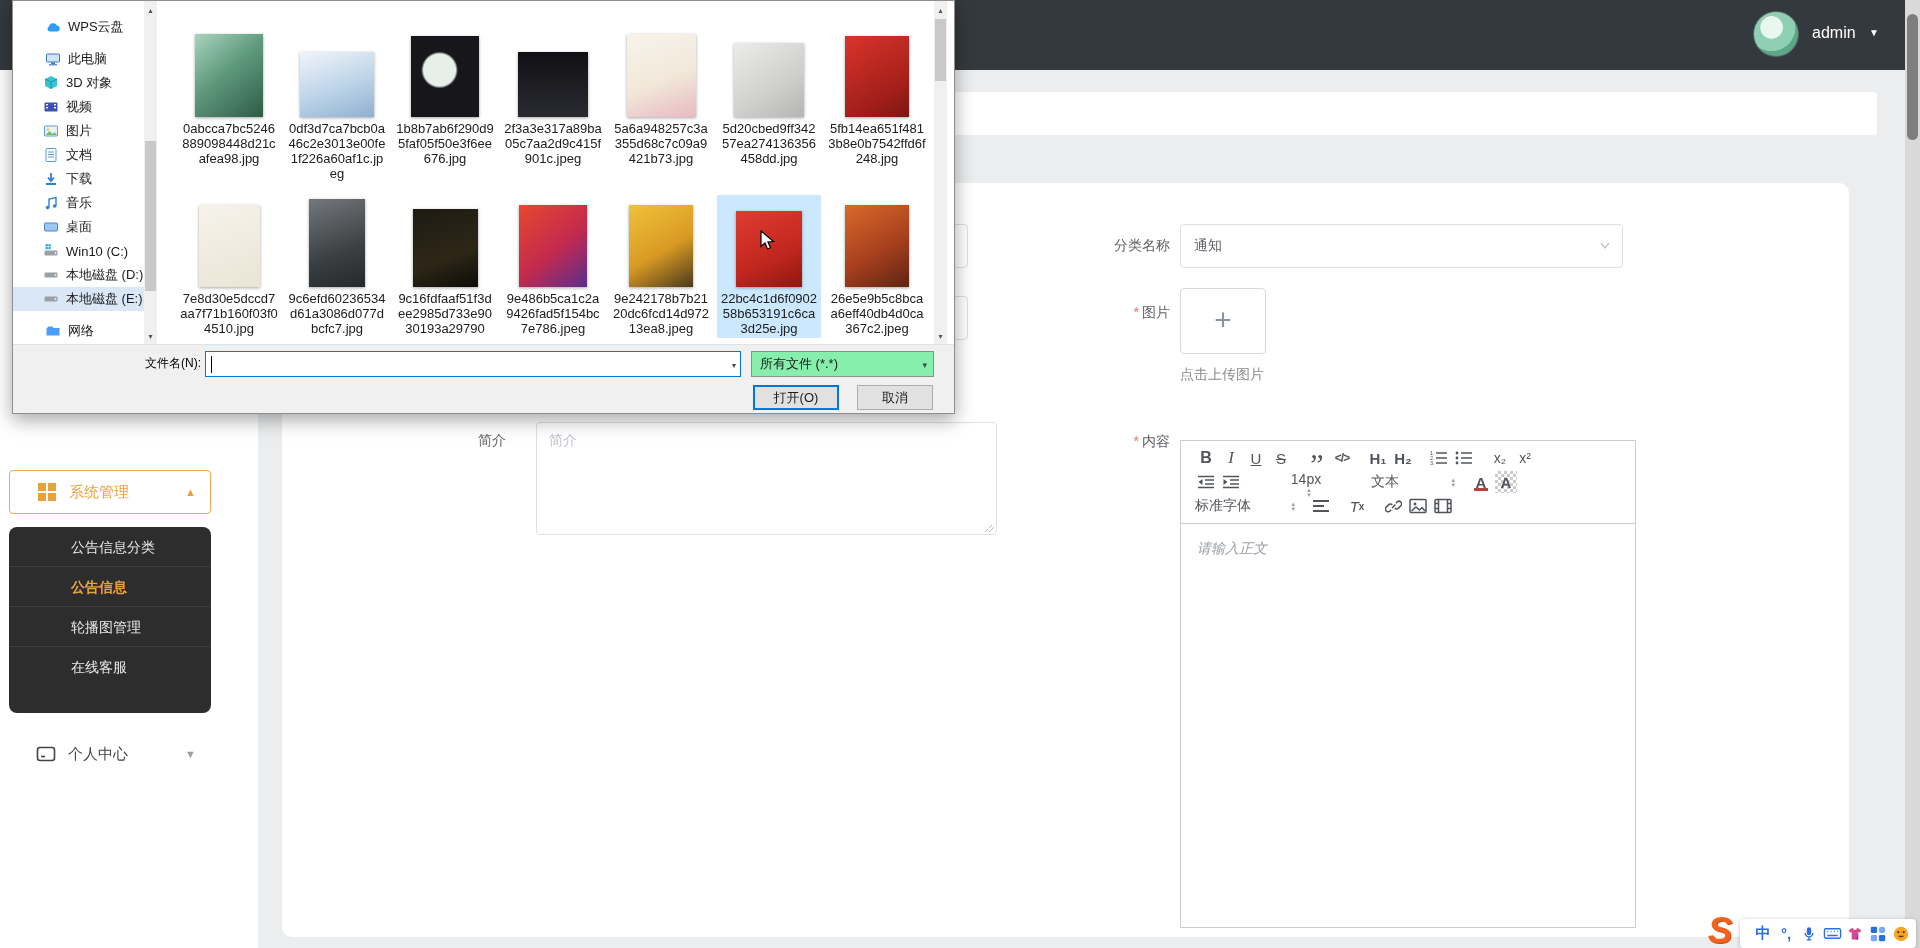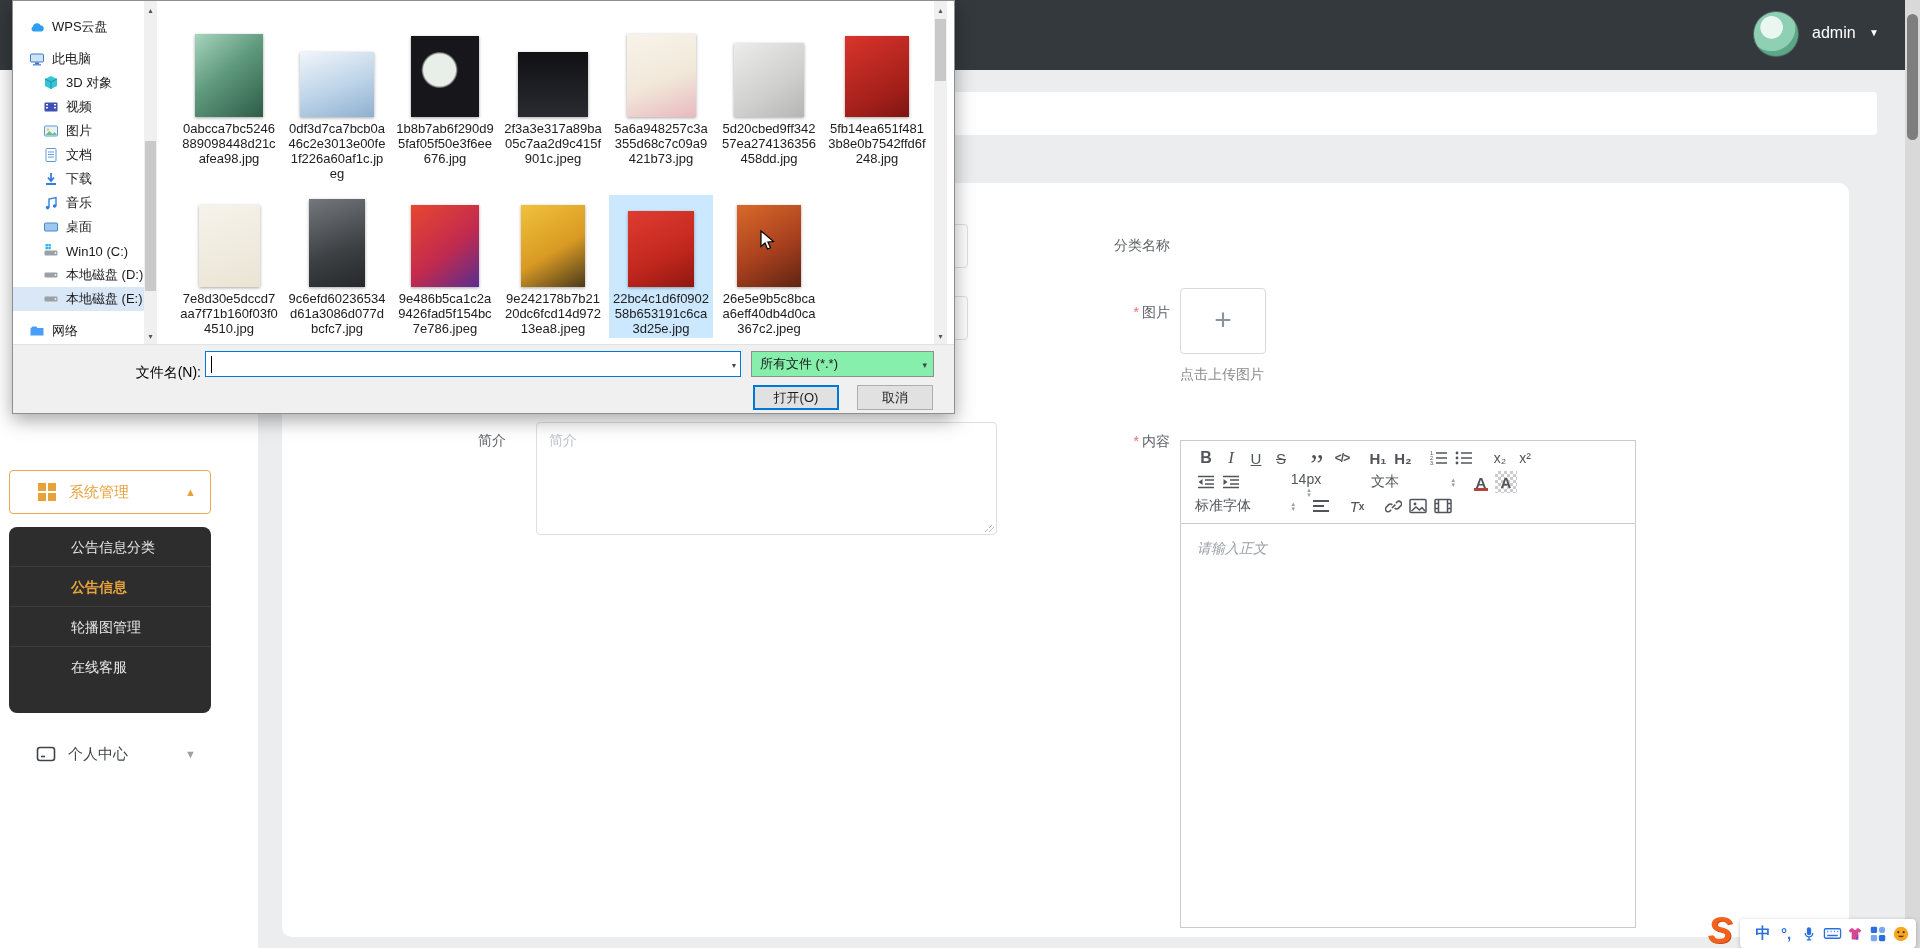--- a/index.html
+++ b/index.html
@@ -82,41 +82,41 @@
      background-size:6px 6px; background-position:0 0,3px 3px; }
   .clearT { font-style:italic; font-size:15px; }
   .clearT sub { font-size:10px; font-style:normal; font-weight:bold; }
   .ql-body { position:relative; height:403px; }
   .ql-ph { position:absolute; left:16px; top:16px; font-style:italic; color:#9aa0a6; font-size:14px; }
 
   
   .dialog { position:absolute; left:12px; top:0; width:943px; height:414px; background:#fff; border:1px solid #8f8f8f;
             box-shadow:0 6px 18px rgba(0,0,0,.35); z-index:100; font-size:13px; color:#1a1a1a; }
   .dlg-nav { position:absolute; left:0; top:0; width:131px; height:345px; background:#fff; padding-top:14px; overflow:hidden; }
-  .nav-item { height:24px; display:flex; align-items:center; padding-left:16px; cursor:pointer; white-space:nowrap; }
+  .nav-item { height:24px; display:flex; align-items:center; padding-left:32px; cursor:pointer; white-space:nowrap; }
   .nav-item.ind { padding-left:30px; }
   .nav-item.sel { background:#d9e7f7; }
   .nav-item.gaptop { margin-top:8px; }
   .nav-item .nicon { width:16px; height:16px; margin-right:7px; flex:none; }
   .nav-item .nlabel { font-size:13px; }
   .vscroll { position:absolute; top:0; width:13px; height:345px; background:#f0f0f0; }
   .vscroll .arr { position:absolute; left:0; width:13px; height:15px; color:#555; font-size:8px; text-align:center; line-height:15px; }
   .vscroll .arr.up::before { content:"▴"; }
   .vscroll .arr.dn::before { content:"▾"; }
   .vscroll .thumb { position:absolute; left:1px; width:11px; background:#c9c9c9; }
   .dlg-files { position:absolute; left:144px; top:0; width:777px; height:345px; overflow:hidden; }
   .fgrid { position:absolute; left:20px; top:24px; width:756px; display:grid; grid-template-columns:repeat(7,108px); row-gap:12px; }
   .tile { width:104px; cursor:pointer; padding:2px 0; }
   .tile.selected { background:#cce8ff; }
   .twrap { height:90px; display:flex; align-items:flex-end; justify-content:center; }
   .thumb-img { box-shadow:0 1px 3px rgba(0,0,0,.35); }
   .fname { width:98px; margin:4px auto 0; font-size:13px; line-height:15px; text-align:center; word-break:break-all;
            color:#202020; max-height:62px; overflow:hidden; }
   .dlg-footer { position:absolute; left:0; bottom:0; width:941px; height:69px; background:#f0f0f0; border-top:1px solid #e2e2e2; }
-  .fn-label { position:absolute; left:20px; top:10px; width:168px; text-align:right; font-size:14px; color:#000;margin-top:9px; }
+  .fn-label { position:absolute; left:20px; top:10px; width:168px; text-align:right; font-size:12px; color:#000; }
   .fn-input { position:absolute; left:192px; top:6px; width:536px; height:26px; background:#fff; border:1px solid #0078d7; }
   .fn-caret { position:absolute; left:5px; top:4px; width:1px; height:17px; background:#000; }
   .fn-chev { position:absolute; right:4px; top:9px; color:#444; font-size:8px; }
   .fn-chev::before { content:"▾"; }
   .ft-combo { position:absolute; left:738px; top:6px; width:183px; height:26px; background:#86efac; border:1px solid #8f8f8f;
               font-size:13px; line-height:24px; padding-left:8px; cursor:pointer; }
   .ft-chev { position:absolute; right:6px; top:1px; color:#444; font-size:9px; }
   .ft-chev::before { content:"▾"; }
   .win-btn { position:absolute; top:40px; height:25px; background:#e1e1e1; font-size:13px; text-align:center; line-height:22px; cursor:pointer; }
   .btn-open { left:740px; width:86px; border:2px solid #0078d7; }
@@ -184,20 +184,28 @@
 <div class="panel">
 
   <div class="el-input" style="left:254px; top:41px; width:432px; height:44px;"></div>
   <div class="el-input" style="left:254px; top:113px; width:432px; height:44px;"></div>
   <div class="rlab" style="left:94px; top:249px;">简介</div>
   <div class="txtarea">
     <span class="ph">简介</span>
   </div>
 
   <div class="rlab" style="left:758px; top:54px;">分类名称</div>
+  <div class="el-input" style="left:898px; top:41px; width:443px; height:44px;">
+    <span class="el-select-text">通知</span>
+    <span class="sel-chev">
+      <svg viewBox="0 0 10 8" width="10" height="8">
+          <path d="M1 1l4 5 4-5" fill="none" stroke="#c0c4cc" stroke-width="1.4"></path>
+        </svg>
+    </span>
+  </div>
 
   <div class="rlab" style="left:758px; top:121px;">
     <span class="star">*</span><span>图片</span>
   </div>
   <div class="upload-box"></div>
   <div class="upload-hint">点击上传图片</div>
 
   <div class="rlab" style="left:758px; top:250px;">
     <span class="star">*</span><span>内容</span>
   </div>
@@ -472,20 +480,26 @@
           <div class="fname">7e8d30e5dccd7aa7f71b160f03f04510.jpg</div>
         </div>
         <div class="tile">
           <div class="twrap">
             <div class="thumb-img" style="width: 56px; height: 88px; background: linear-gradient(160deg, rgb(116, 120, 124), rgb(60, 64, 67) 60%, rgb(38, 40, 43));"></div>
           </div>
           <div class="fname">9c6efd60236534d61a3086d077dbcfc7.jpg</div>
         </div>
         <div class="tile">
           <div class="twrap">
+            <div class="thumb-img" style="width: 65px; height: 78px; background: linear-gradient(160deg, rgb(29, 26, 19), rgb(46, 39, 23) 60%, rgb(14, 12, 8));"></div>
+          </div>
+          <div class="fname">9c16fdfaaf51f3dee2985d733e9030193a29790</div>
+        </div>
+        <div class="tile">
+          <div class="twrap">
             <div class="thumb-img" style="width: 68px; height: 82px; background: linear-gradient(140deg, rgb(232, 71, 47), rgb(194, 42, 78) 55%, rgb(90, 46, 143));"></div>
           </div>
           <div class="fname">9e486b5ca1c2a9426fad5f154bc7e786.jpeg</div>
         </div>
         <div class="tile">
           <div class="twrap">
             <div class="thumb-img" style="width: 64px; height: 82px; background: linear-gradient(150deg, rgb(240, 194, 58), rgb(217, 154, 35) 55%, rgb(74, 58, 28));"></div>
           </div>
           <div class="fname">9e242178b7b2120dc6fcd14d97213ea8.jpeg</div>
         </div>

